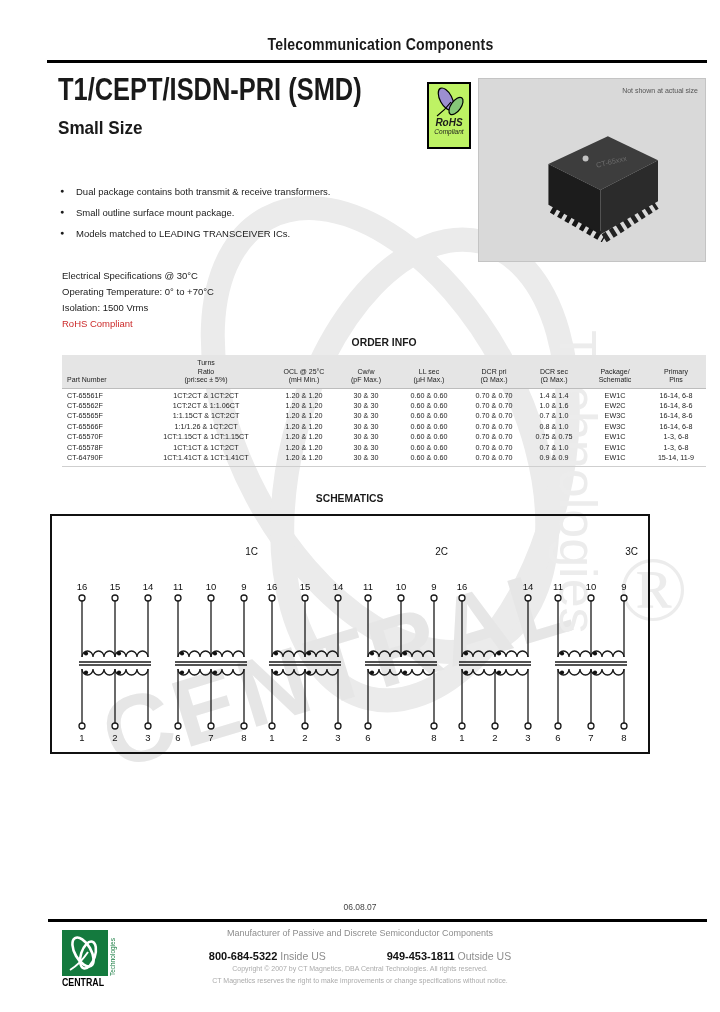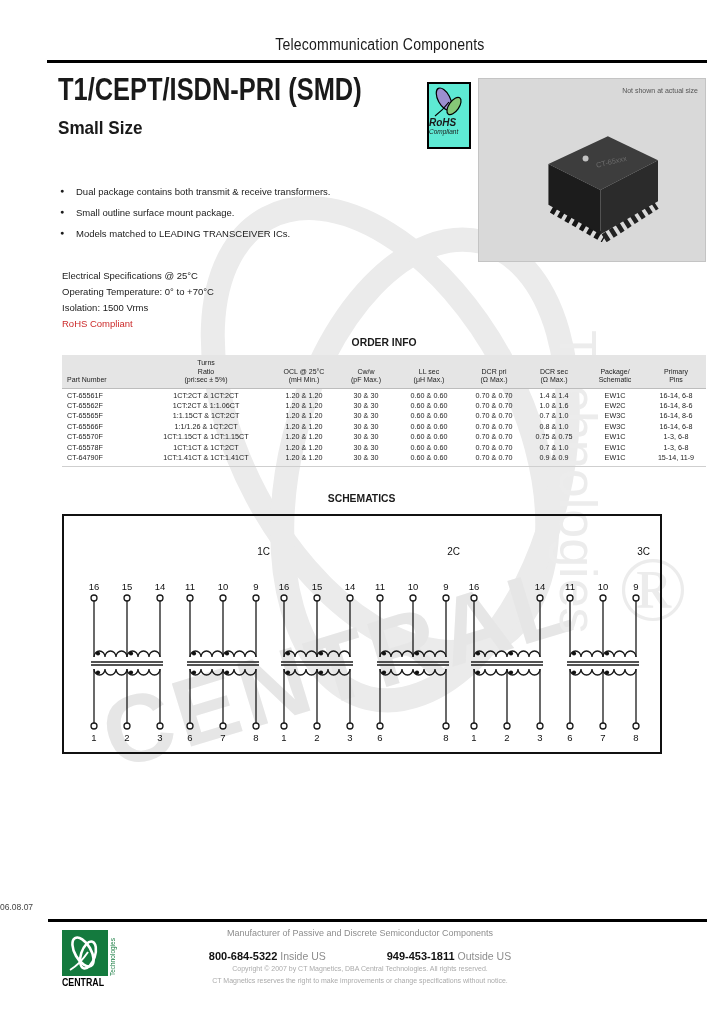--- a/index.html
+++ b/index.html
@@ -5,39 +5,39 @@
   * { margin:0; padding:0; box-sizing:border-box; }
   body { background:#fff; }
   .page { position:relative; width:720px; height:1012px; background:#fff; overflow:hidden;
           font-family:"Liberation Sans", sans-serif; color:#1a1a1a; }
 
   
   .watermark { position:absolute; inset:0; z-index:0; pointer-events:none; }
 
   
   .hdr-title { position:absolute; left:40px; right:0; top:36px; text-align:center;
-               font-size:16px; font-weight:normal; letter-spacing:0.2px; }
+               font-size:16px; font-weight:bold; letter-spacing:0.2px; }
   .hdr-title span { display:inline-block; transform:scaleX(0.88); transform-origin:center; }
   .hdr-site { position:absolute; right:14px; top:44px; font-size:13px; color:#9a9a9a;margin-top:37px; }
   .hdr-rule { position:absolute; left:47px; right:13px; top:60px; height:3px; background:#000; }
 
   
   .main-title { position:absolute; left:58px; top:72px; z-index:1; }
   .main-title .t1 { font-size:31px; font-weight:bold; display:inline-block;
                     transform:scaleX(0.82); transform-origin:left; letter-spacing:0; }
   .main-title .t2 { font-size:19px; font-weight:bold; display:inline-block; margin-top:9px;
                     transform:scaleX(0.9); transform-origin:left; }
 
   
   .photo { position:absolute; left:478px; top:78px; width:228px; height:184px; background:#d9d9d9;
            z-index:1; box-shadow:inset 0 0 0 1px #c4c4c4; }
   .photo-note { position:absolute; top:9px; right:8px; font-size:7px; color:#555; }
   .photo svg { position:absolute; left:40px; top:34px; }
-  .rohs { position:absolute; left:427px; top:82px; width:44px; height:67px; background:#5eead4;
-          border:2px solid #000; z-index:2; display:flex; flex-direction:column; align-items:flex-start;
+  .rohs { position:absolute; left:427px; top:82px; width:44px; height:67px; background:#bef264;
+          border:2px solid #000; z-index:2; display:flex; flex-direction:column; align-items:center;
           padding-top:2px; }
   .rohs .r1 { font-size:10px; font-weight:bold; font-style:italic; line-height:10px; }
   .rohs .r2 { font-size:6.5px; font-style:italic; line-height:8px; }
 
   
   .apps { position:absolute; left:58px; top:176px; width:402px; z-index:1; }
   .apps h2 { font-size:11.5px; font-weight:bold; text-align:center; }
   .apps h2 span { display:inline-block; transform:scaleX(0.9); }
   .apps ul { list-style:none; margin-top:6px; }
   .apps li { font-size:9.5px; margin-top:10px; padding-left:18px; position:relative; }
@@ -54,30 +54,30 @@
   .thead { display:grid; grid-template-columns:80px 128px 68px 56px 70px 60px 60px 62px 60px;
            background:#e5e5e5; border-bottom:1px solid #bdbdbd; padding:4px 0 3px 0; align-items:end; }
   .thead .col { font-size:7px; line-height:8.5px; text-align:center; color:#222; }
   .thead .col:first-child { text-align:left; padding-left:5px; }
   .tbody .trow { display:grid; grid-template-columns:80px 128px 68px 56px 70px 60px 60px 62px 60px; }
   .tbody .tcell { font-size:7.2px; line-height:10.4px; text-align:center; color:#222; white-space:nowrap; }
   .tbody .tcell:first-child { text-align:left; padding-left:5px; }
   .tbody { padding:2px 0 3px 0; border-bottom:1px solid #cfcfcf; }
 
   
-  .schematics { position:absolute; left:62px; top:492px; width:600px; z-index:1; }
+  .schematics { position:absolute; left:50px; top:492px; width:600px; z-index:1; }
   .schematics h2 { font-size:11.5px; font-weight:bold; text-align:center; margin-bottom:10px; }
   .schematics h2 span { display:inline-block; transform:scaleX(0.9); }
   .schem-box { border:2px solid #111; height:240px; display:flex; justify-content:space-between;
                padding:30px 16px 0 16px; background:transparent; }
   .schem { width:190px; }
   .schem-label { text-align:right; font-size:10px; margin-bottom:22px; color:#111; }
 
   
-  .f-date { position:absolute; left:0; right:0; top:902px; font-size:8.5px; color:#444; z-index:1; }
+  .f-date { position:absolute; left:0; right:0; top:902px; text-align:center; font-size:8.5px; color:#444; z-index:1; }
   .f-rule { position:absolute; left:48px; right:13px; top:919px; height:3px; background:#000; z-index:1; }
   .f-logo { position:absolute; left:62px; top:930px; width:60px; height:66px; z-index:1; }
   .f-logo .sq { position:absolute; left:0; top:0; width:46px; height:46px; background:#147a3e; }
   .f-logo .central { position:absolute; left:0; top:47px; width:46px; text-align:center;
                      font-size:10px; font-weight:bold; letter-spacing:0; color:#000;
                      transform:scaleX(0.88); transform-origin:left; white-space:nowrap; }
   .f-logo .tech { position:absolute; left:47px; top:46px; font-size:6.5px; color:#147a3e;
                   transform:rotate(-90deg); transform-origin:left top; white-space:nowrap; }
   .f-text { position:absolute; left:140px; right:140px; top:928px; text-align:center; z-index:1; }
   .f-line1 { font-size:9px; color:#8d8d8d; }
@@ -139,21 +139,21 @@
 
   <div class="apps">
     <ul>
         <li><span class="blt">●</span><span>Dual package contains both transmit &amp; receive transformers.</span></li>
         <li><span class="blt">●</span><span>Small outline surface mount package.</span></li>
         <li><span class="blt">●</span><span>Models matched to LEADING TRANSCEIVER ICs.</span></li>
       </ul>
   </div>
 
   <div class="specs">
-    <div>Electrical Specifications @ 25°C</div>
+    <div>Electrical Specifications @ 30°C</div>
     <div>Operating Temperature:  0° to +70°C</div>
     <div>Isolation:  1500 Vrms</div>
     <div class="rohs-line">RoHS Compliant</div>
   </div>
 
   <div class="order">
     <h2><span>ORDER INFO</span></h2>
     <div class="thead">
         <div class="col">
           <div>Part Number</div>

